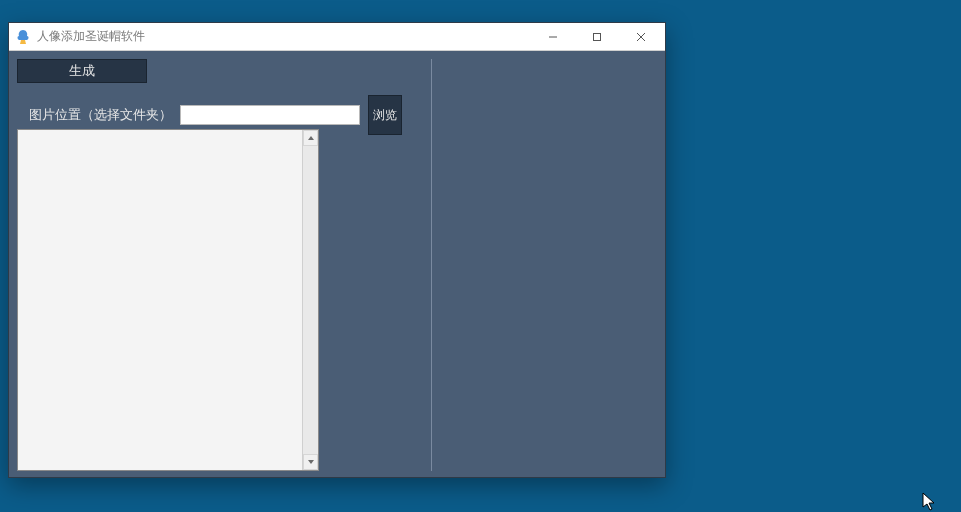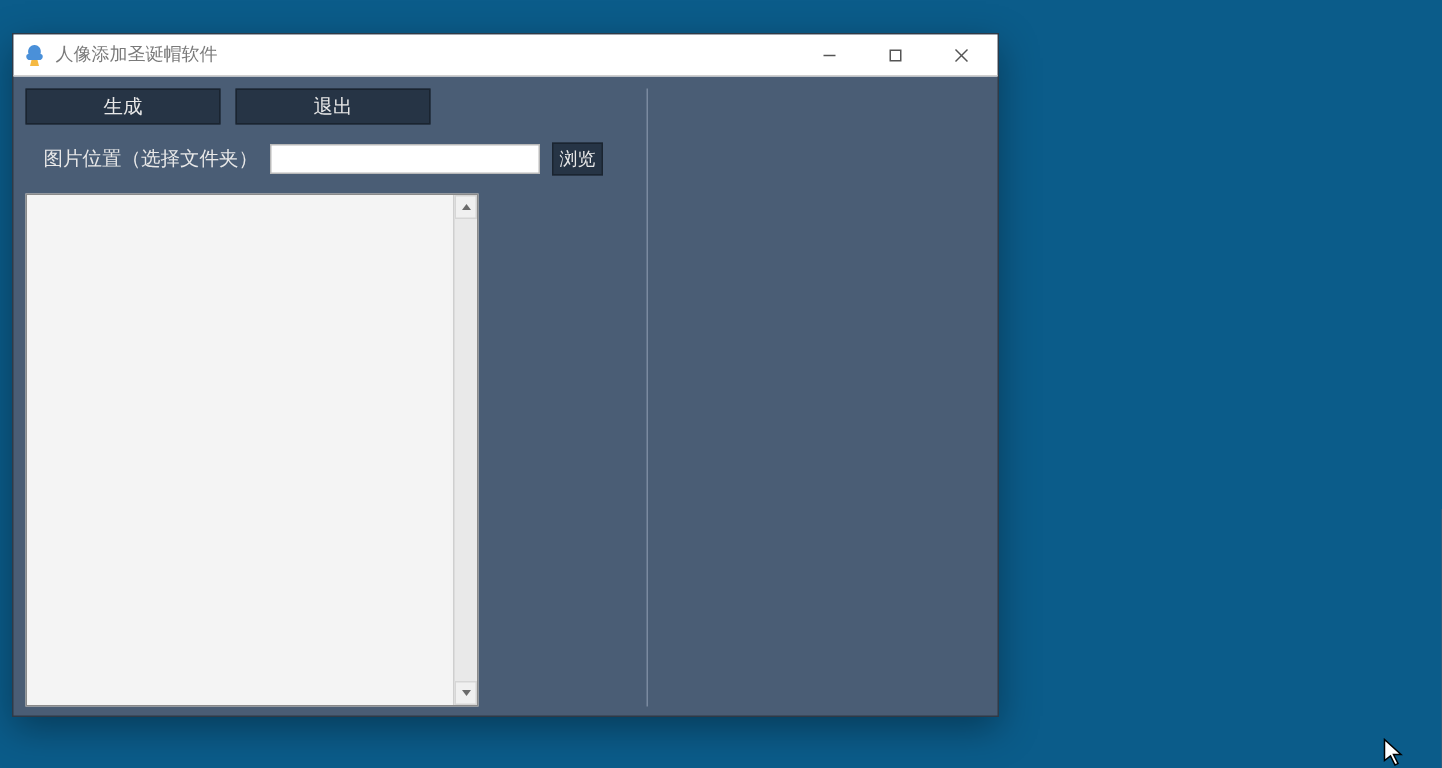--- a/index.html
+++ b/index.html
@@ -91,21 +91,21 @@
   .path-input {
     width: 180px;
     height: 20px;
     border: 1px solid #b9b9b9;
     background: #ffffff;
     font-size: 12px;
     padding: 0 4px;
   }
   .browse-btn {
     width: 34px;
-    height: 22px;
+    height: 40px;
     background: #263445;
     border: 1px solid #1a2430;
     color: #e8e8e8;
     font-size: 12px;
     display: flex;
     align-items: center;
     justify-content: center;
     cursor: default;
   }
   .listbox {
@@ -190,21 +190,20 @@
             <line x1="1" y1="1" x2="9" y2="9" stroke="#555" stroke-width="1"></line>
             <line x1="9" y1="1" x2="1" y2="9" stroke="#555" stroke-width="1"></line>
           </svg>
       </div>
     </div>
   </div>
 
   <div class="client">
     <div class="toolbar">
       <div class="btn-primary">生成</div>
-      <div class="btn-primary">退出</div>
     </div>
 
     <div class="path-row">
       <span class="path-label">图片位置（选择文件夹）</span>
       <input class="path-input" type="text" value="" style="">
       <div class="browse-btn">浏览</div>
     </div>
 
     <div class="listbox">
       <div class="listbox-content"></div>

